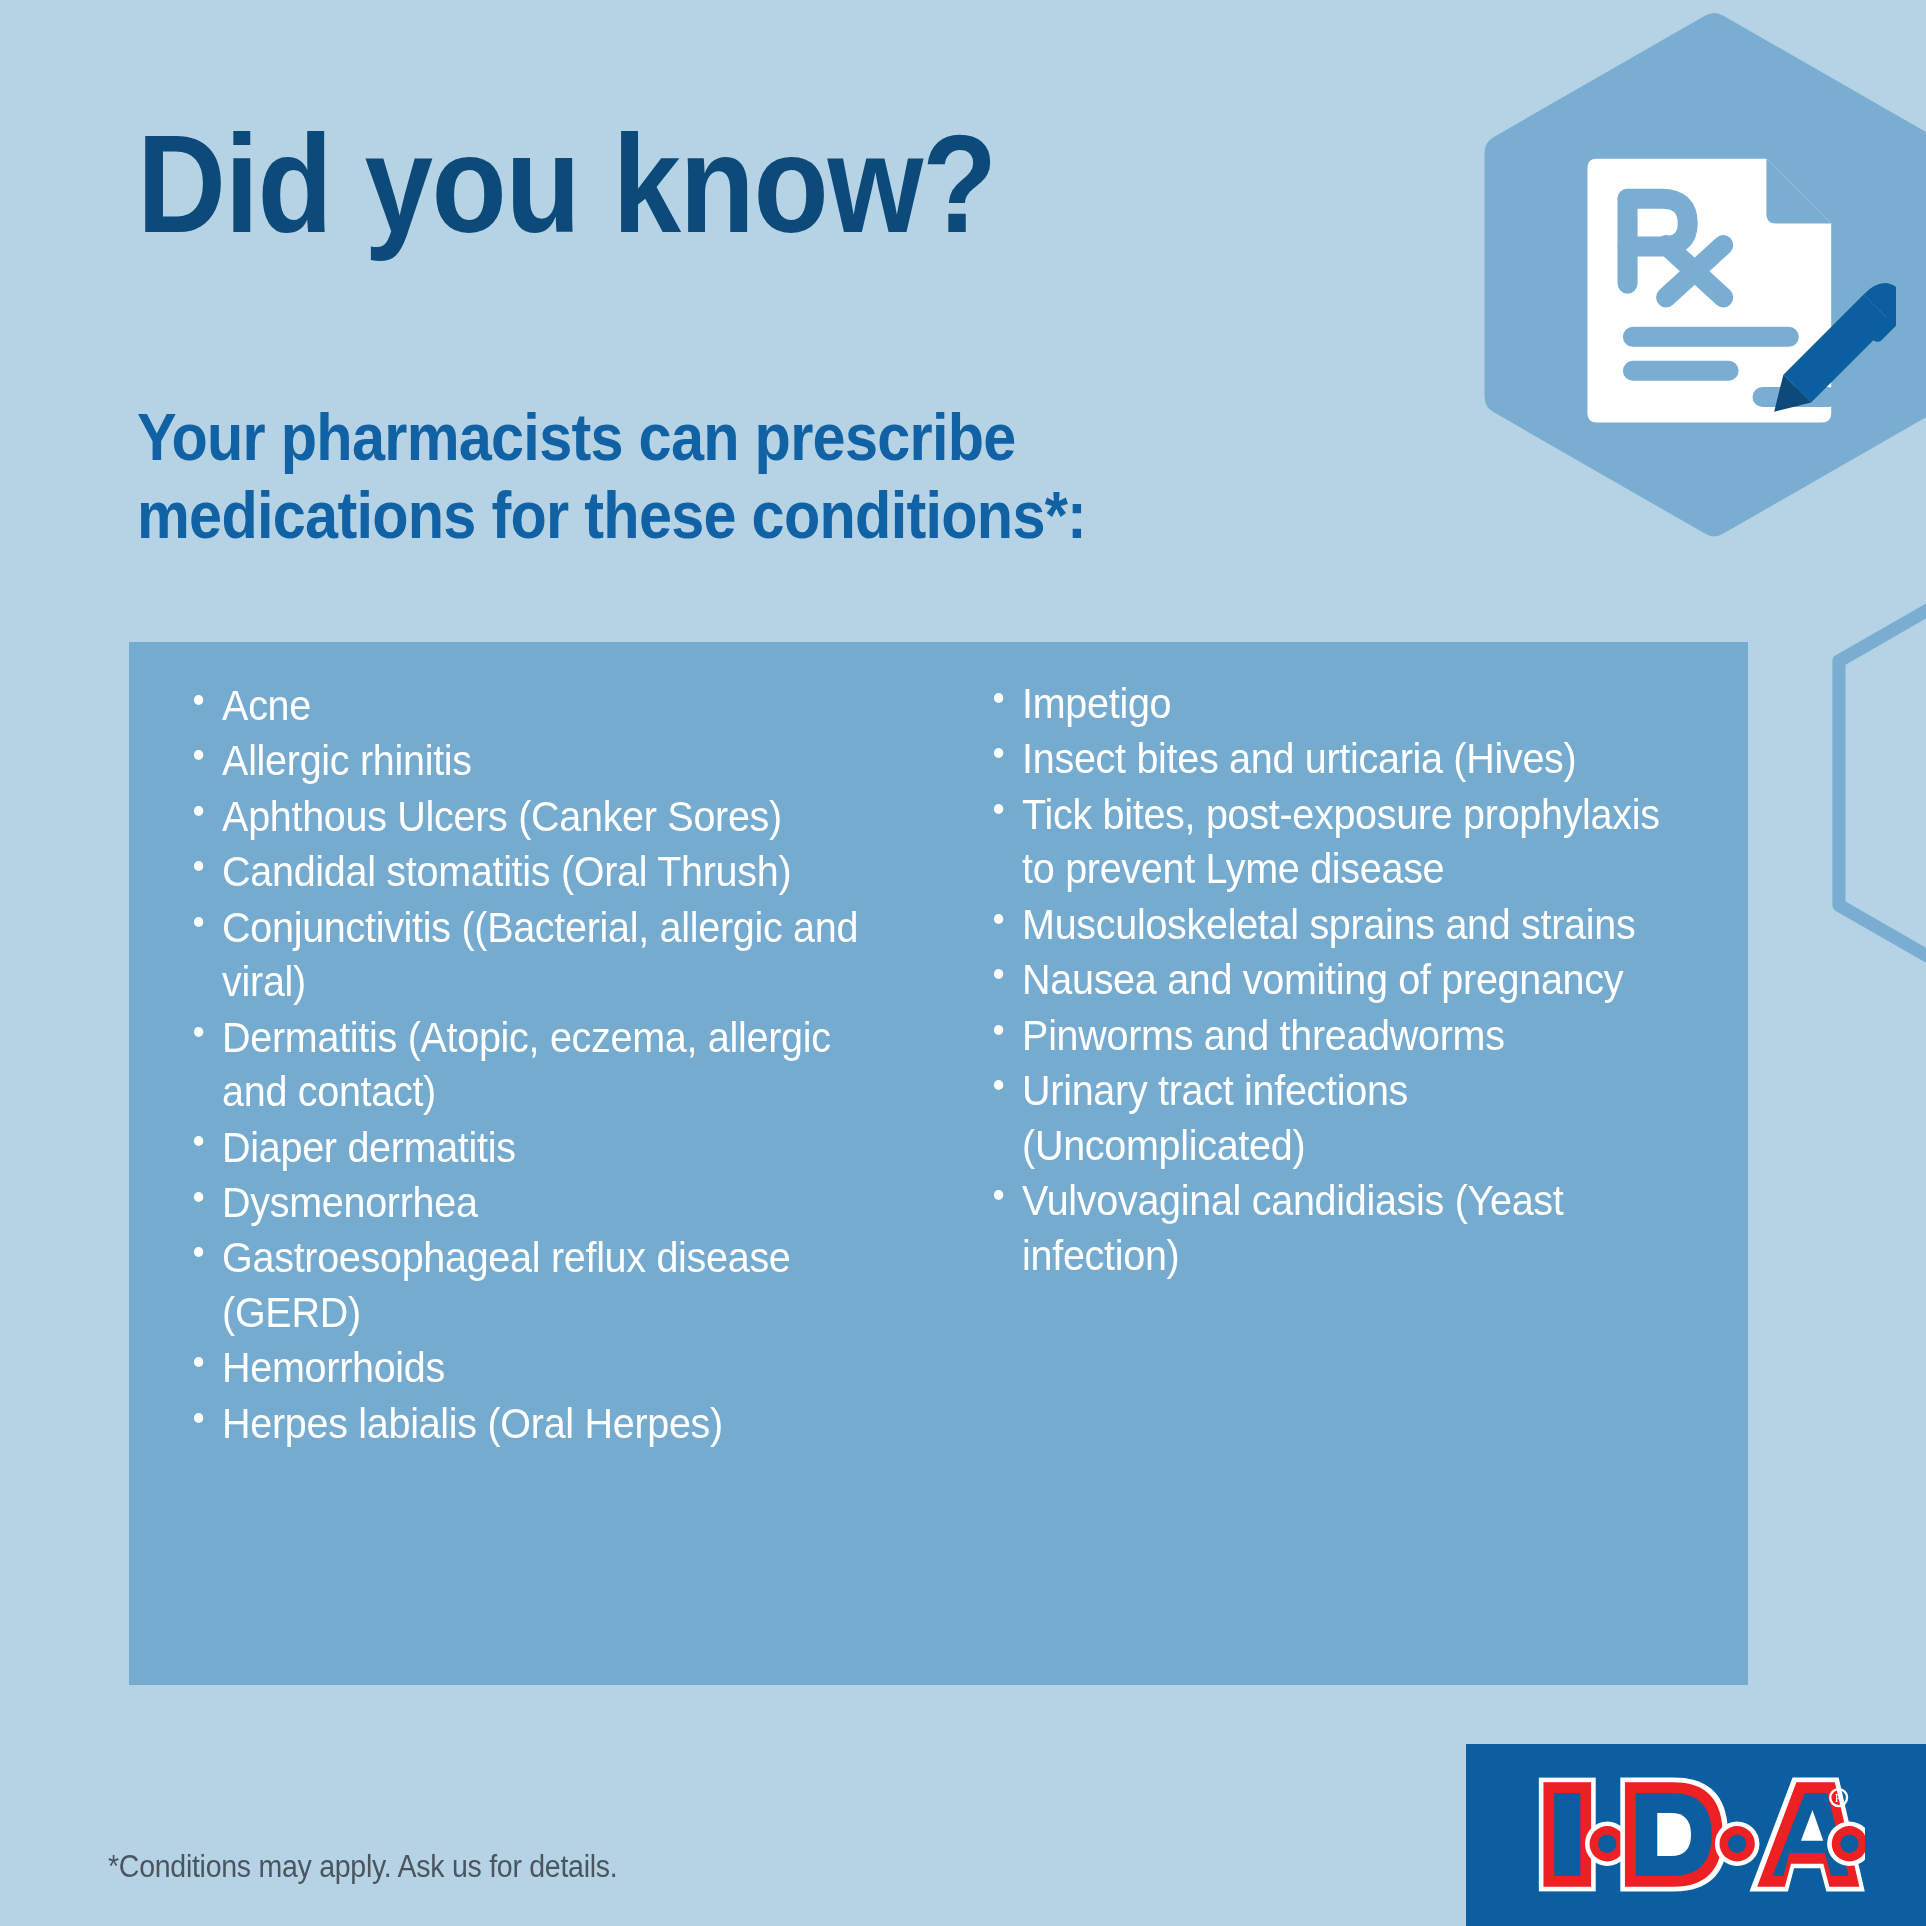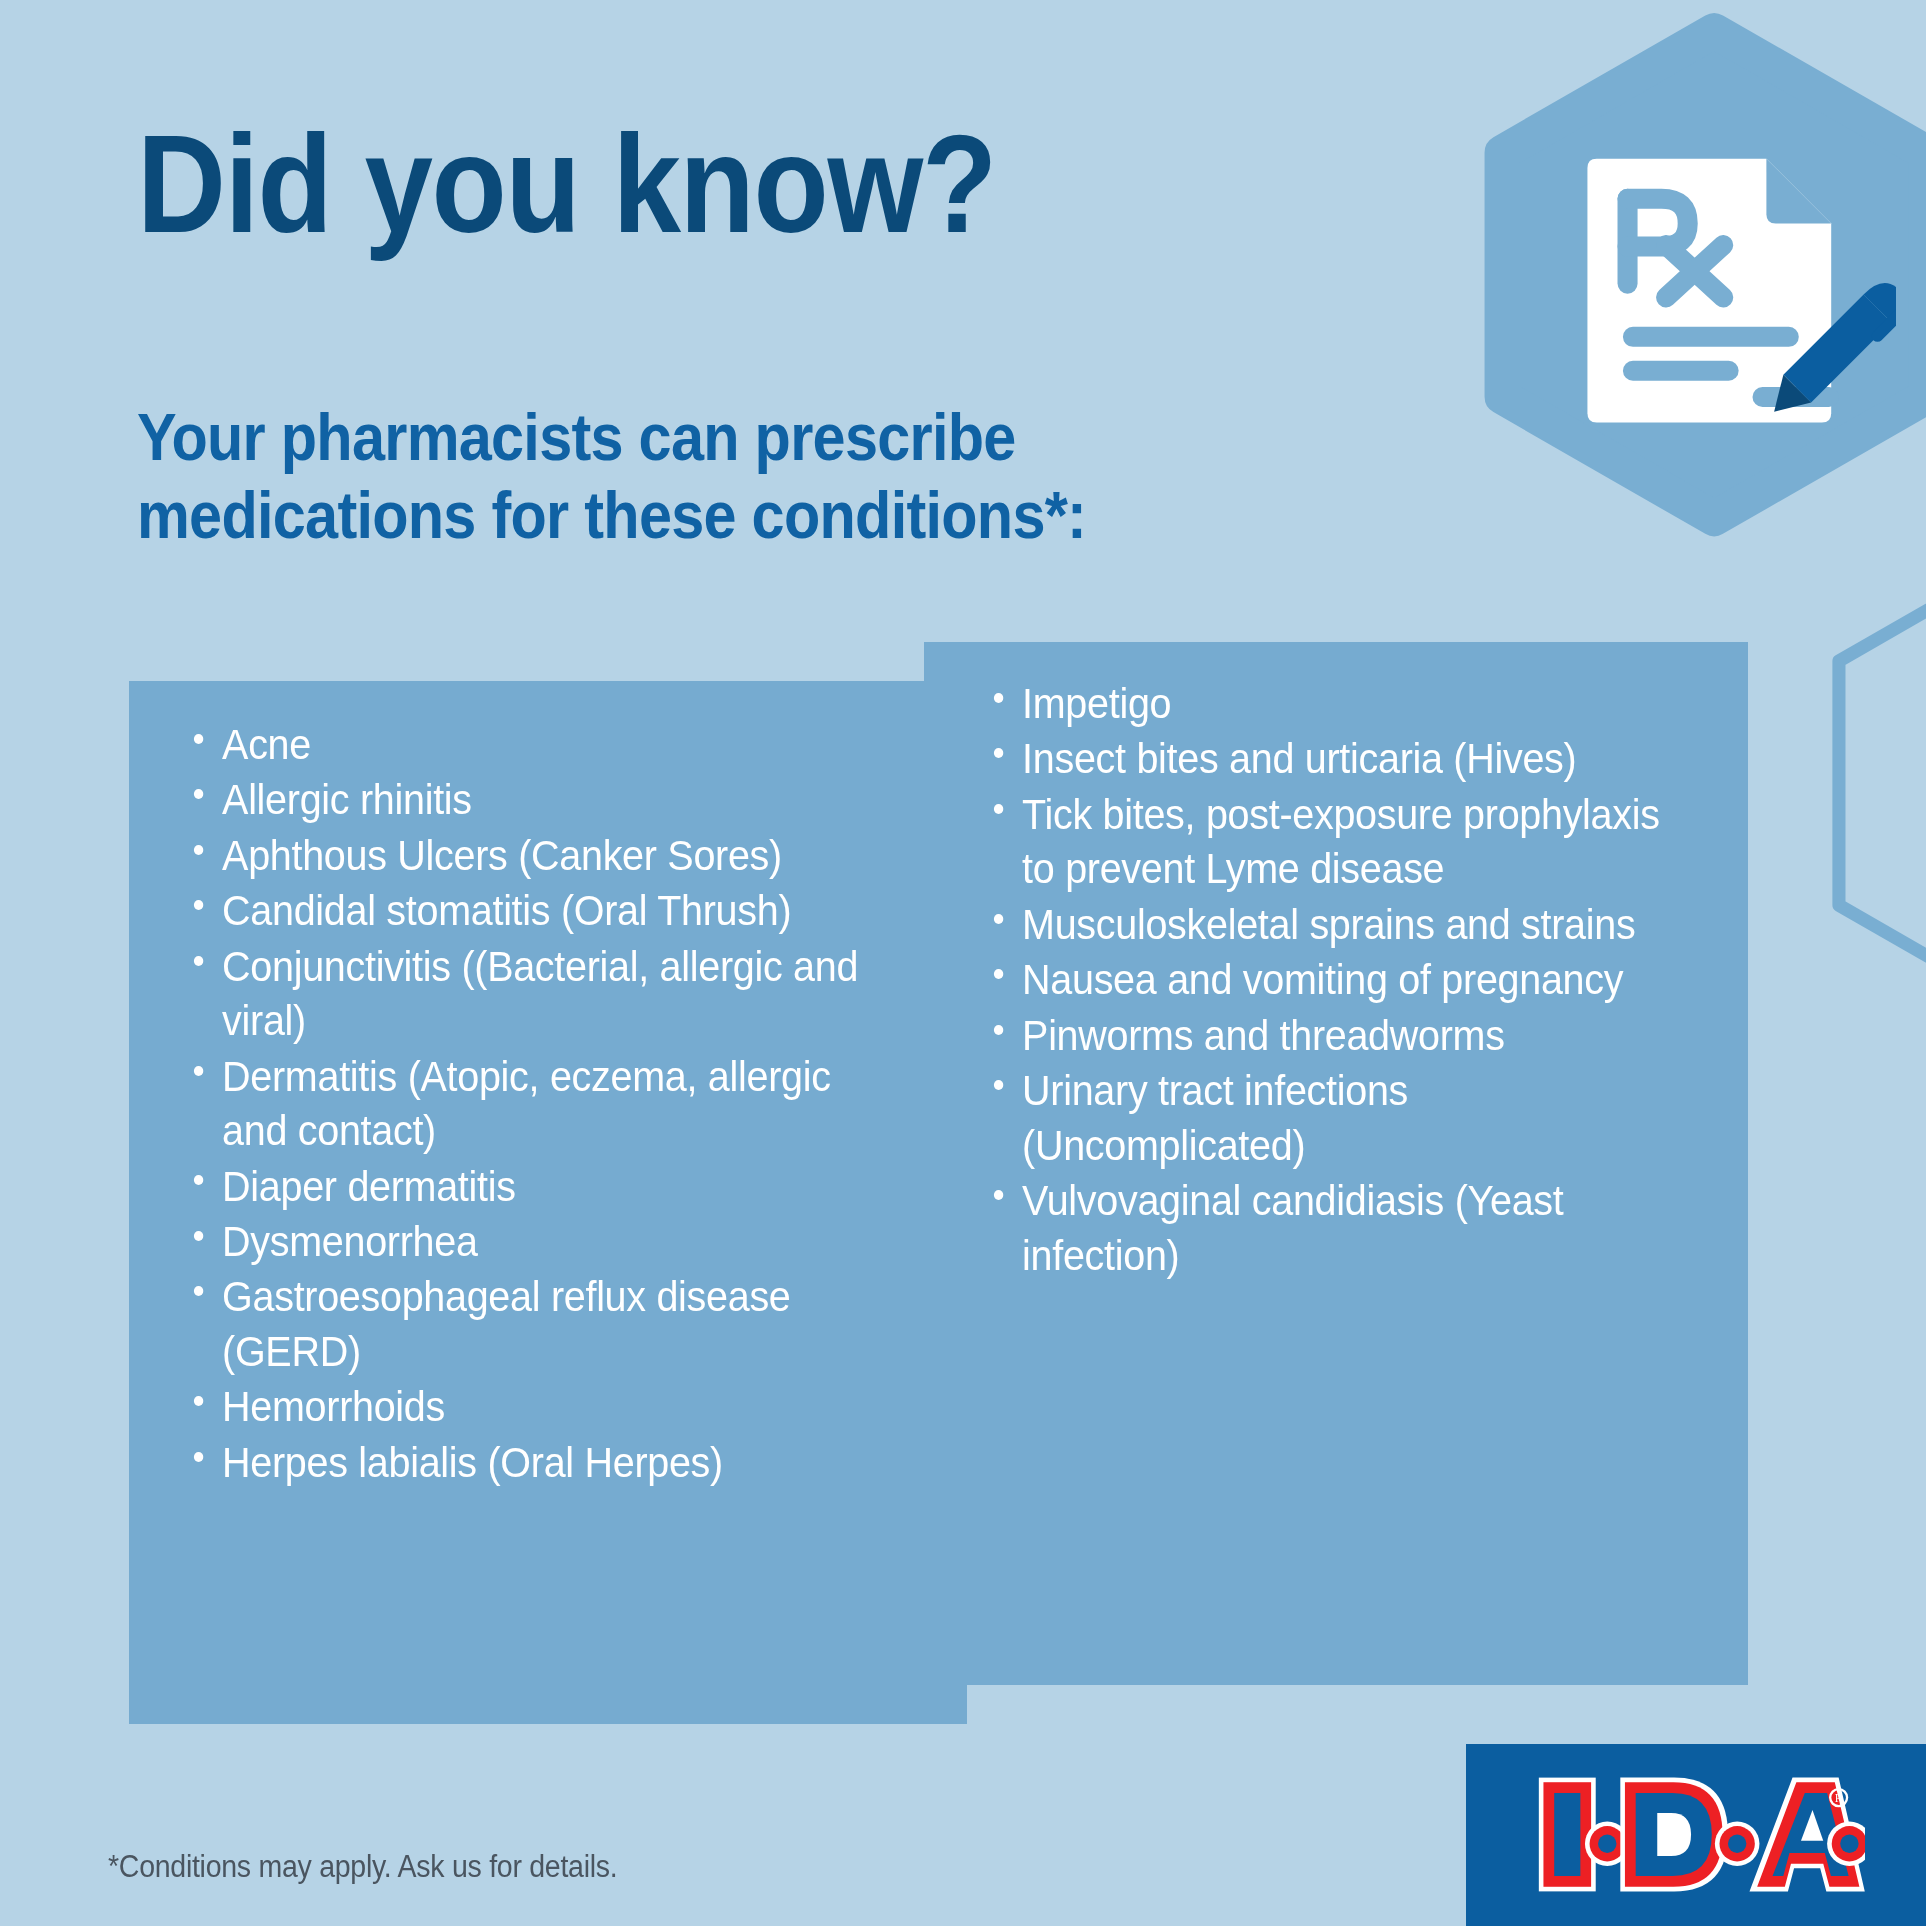--- a/index.html
+++ b/index.html
@@ -50,21 +50,21 @@
   }
   #subtitle .line { display: block; }
 
   
   .panel {
     position: absolute;
     background: #76abd0;
     top: 642px;
     height: 1043px;
   }
-  #panel-left  { left: 129px;  width: 838px; margin-top: 39px; }
+  #panel-left  { left: 129px;  width: 838px; }
   #panel-right { left: 924px; width: 824px; }
 
   .cond-list {
     list-style: none;
     margin: 0;
     padding: 0;
   }
   #panel-left .cond-list  { padding: 37px 31px 0 63px; }
   #panel-right .cond-list { padding: 35px 20px 0 68px; }
 

